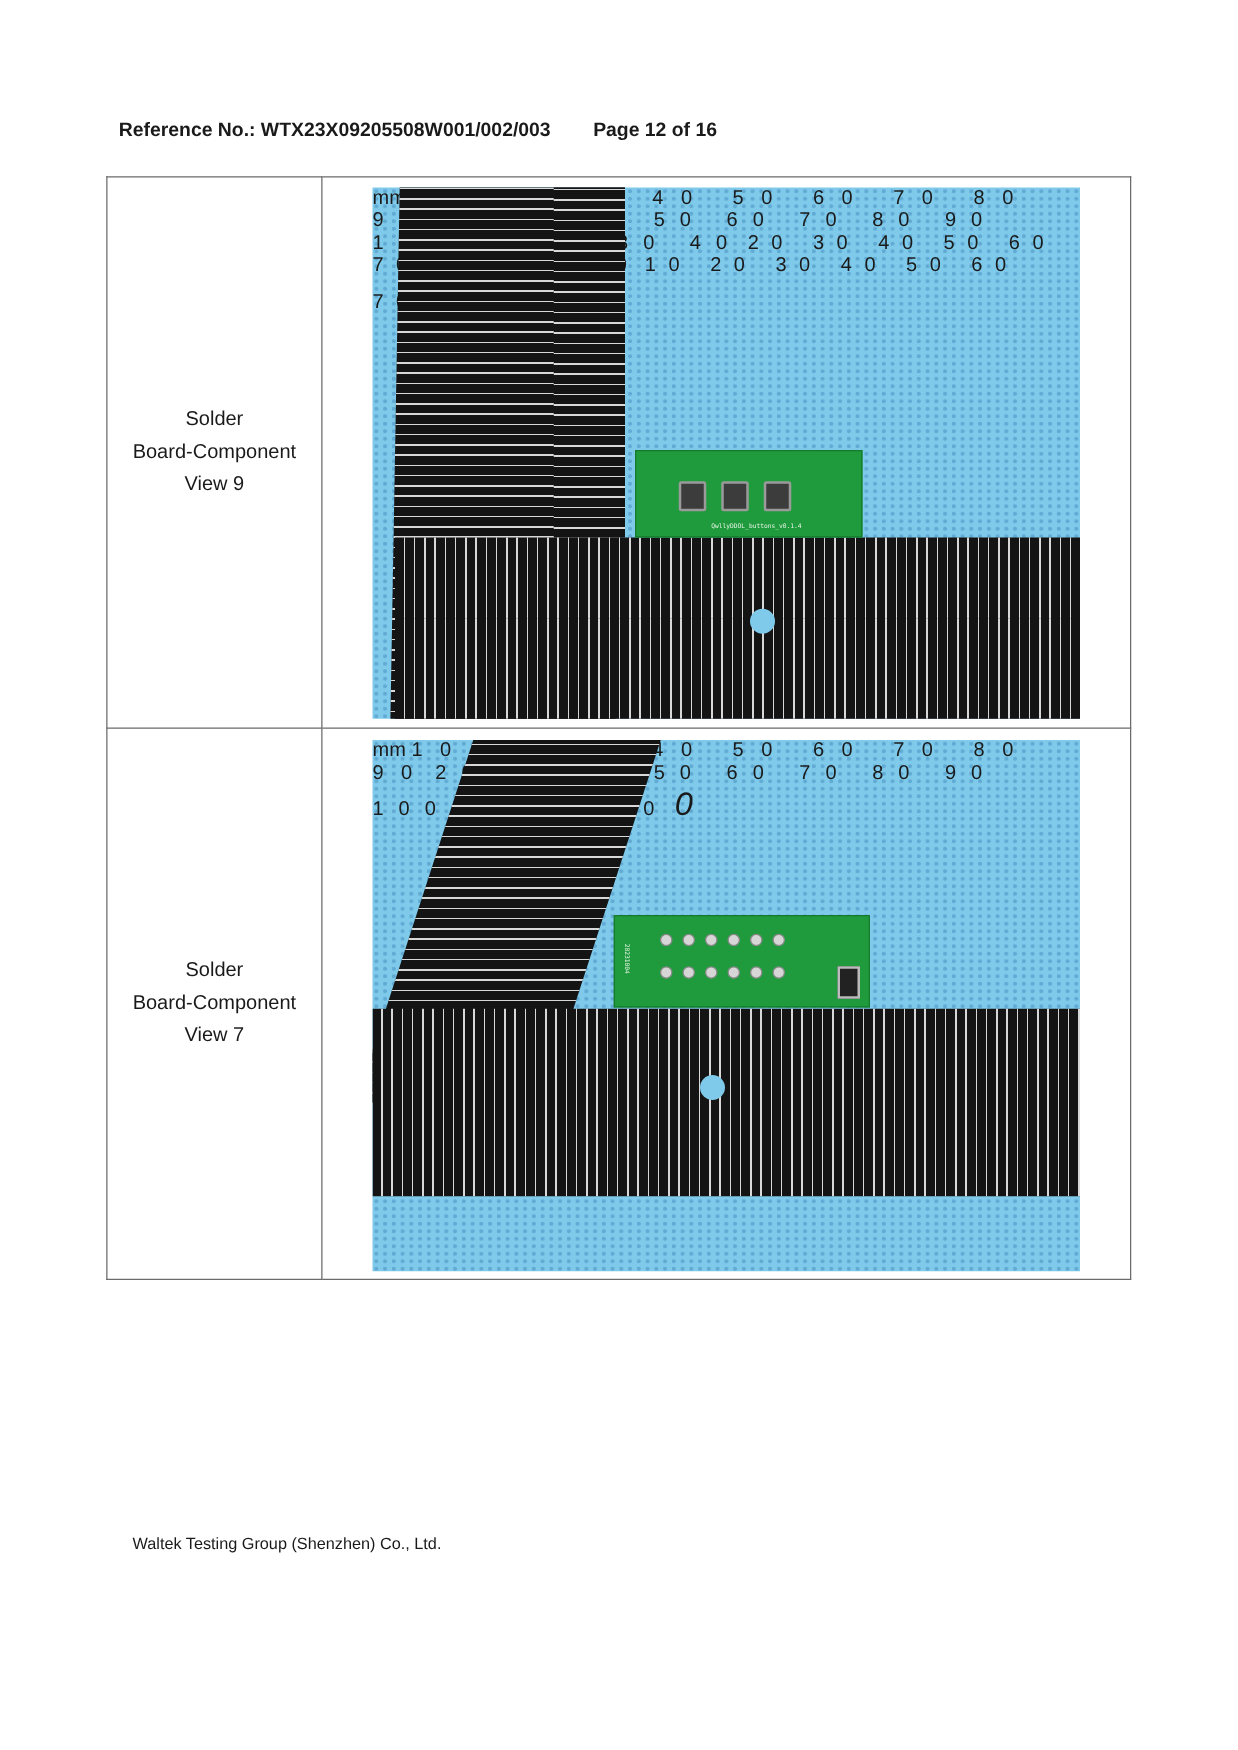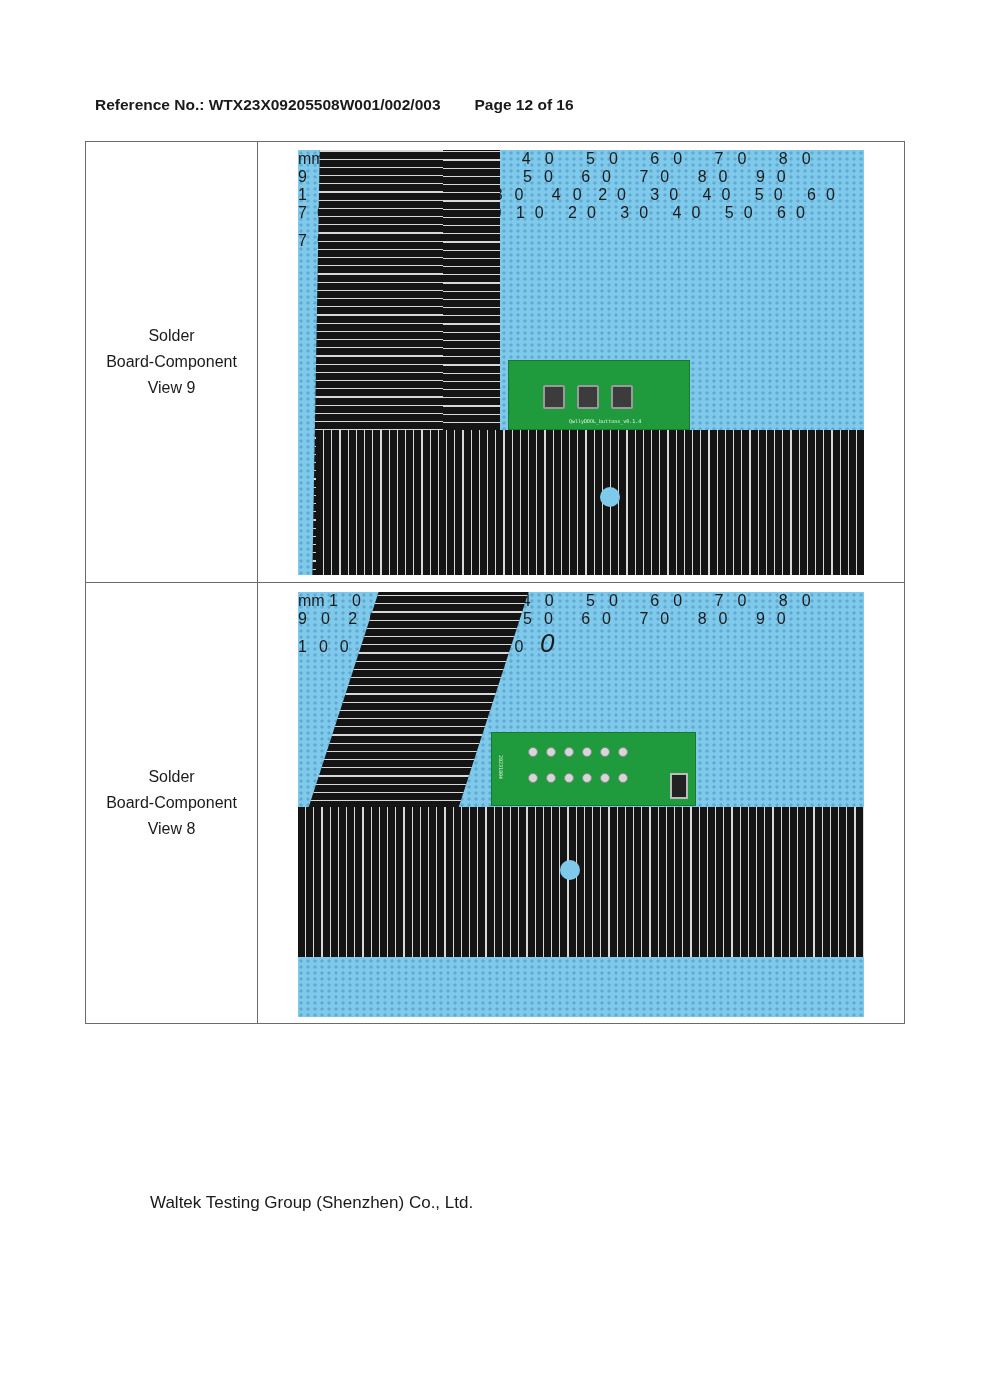--- a/index.html
+++ b/index.html
@@ -20,21 +20,21 @@
   .photo.p1 { top: 8px; }
   .photo.p2 { top: 9px; }
   .ruler { position: absolute; background: #141414;
            background-image: repeating-linear-gradient(90deg, transparent 0 7px, #d8d8d8 7px 8.2px); }
   .ruler.v { background-image: repeating-linear-gradient(0deg, transparent 0 7px, #d8d8d8 7px 8.2px); }
   .pcb { position: absolute; background: #1f9a3c; border: 1px solid #157a2c; }
   .btn { position: absolute; width: 18px; height: 20px; background: #3c3c3c; border: 2px solid #9a9a9a; border-radius: 2px; }
   .pad { position: absolute; width: 8px; height: 8px; border-radius: 50%; background: #d6d6d6; border: 1px solid #888; }
   .hole { position: absolute; width: 20px; height: 20px; border-radius: 50%; background: #7fcaea; }
   .hdr { position: absolute; width: 14px; height: 22px; background: #222; border: 2px solid #bbb; }
-  .footer { position: absolute; left: 106px; top: 1192px; font-size: 17px; line-height: 22px; margin-left: 44px; }
+  .footer { position: absolute; left: 106px; top: 1224px; font-size: 13px; line-height: 22px; }
 </style>
 </head>
 <body>
 
 <div class="header">
   <span>Reference No.: WTX23X09205508W001/002/003</span><span class="page">Page 12 of 16</span>
 </div>
 
 <table class="photo-table">
   <tbody>
@@ -66,21 +66,21 @@
           <div class="btn" style="left:102px;top:24px;"></div>
           <span style="position:absolute;left:60px;top:57px;font-size:5px;color:#e6f5e6;font-family:'DejaVu Sans Mono',monospace;">QwllyDDOL_buttons_v0.1.4</span>
         </div>
       </div>
     </td>
   </tr>
   <tr>
     <td class="label-cell">
       <span>Solder</span>
       <span>Board-Component</span>
-      <span>View 8</span>
+      <span>View 7</span>
     </td>
     <td class="photo-cell">
       <div class="photo p2">
         
         <div class="ruler v" style="left:40px;top:-40px;width:150px;height:330px;transform:skewX(-18deg);"></div>
         
         <div class="ruler" style="left:0px;top:215px;width:566px;height:150px;"></div>
         <span class="num" style="left:140px;top:240px;transform:rotate(180deg);">mm</span>
         <span class="num" style="left:185px;top:240px;transform:rotate(180deg);letter-spacing:14px;">10 20 30 40 50 60 70 80 90</span>
         <span class="num" style="left:10px;top:296px;transform:rotate(180deg);letter-spacing:12px;">20 30 40 50 60 70 80 90 100 10 20 30</span>

